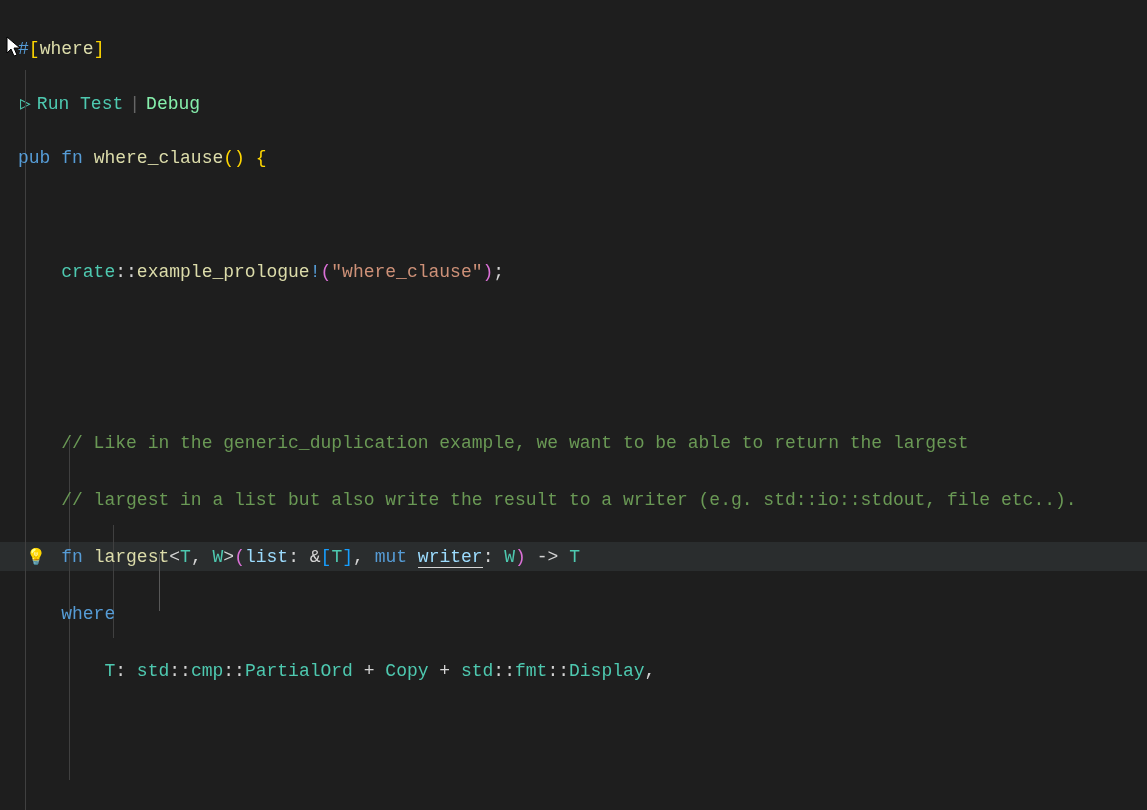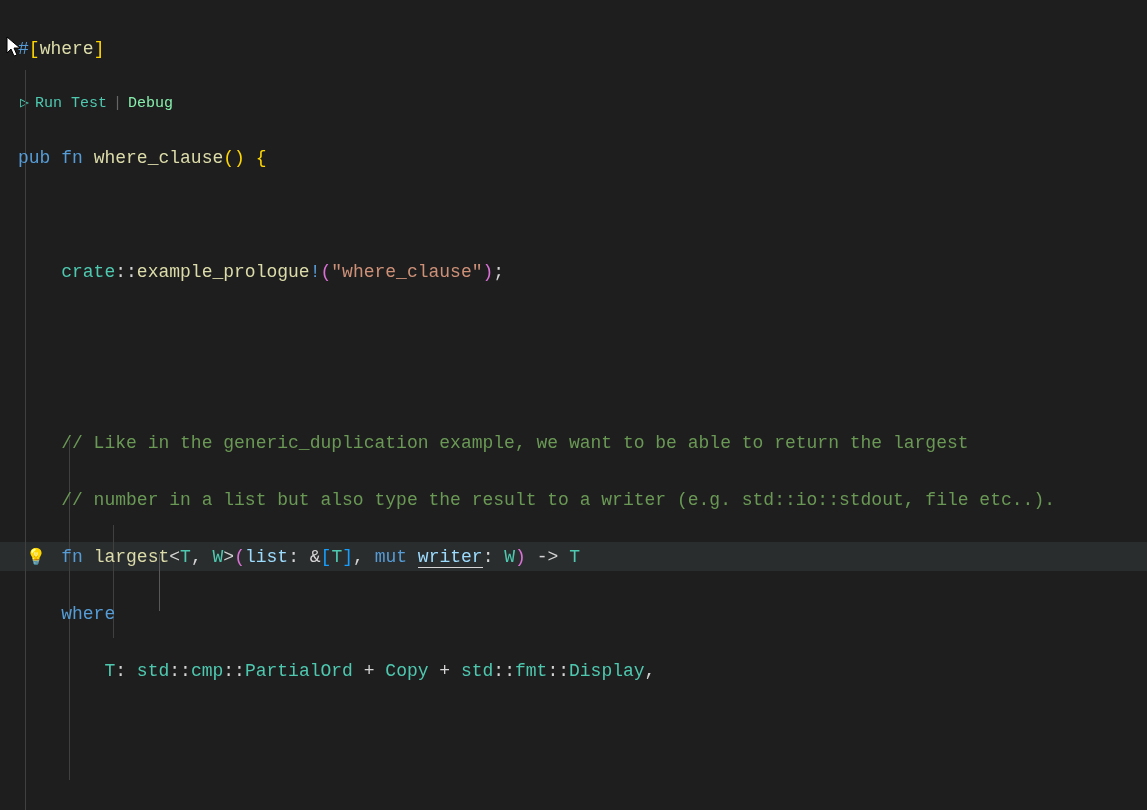--- a/index.html
+++ b/index.html
@@ -14,21 +14,21 @@
     overflow: hidden;
     position: relative;
   }
   .editor {
     padding-left: 18px;
     padding-top: 6px;
     white-space: pre;
   }
   .line { height: 28.5px; position: relative; }
   .codelens {
-    font-size: 15px;
+    font-size: 18px;
     color: #999;
     height: 24px;
     line-height: 24px;
     padding-left: 2px;
     display: flex;
     align-items: center;
     gap: 6px;
   }
   .codelens .play {
     color: #4ec9b0;
@@ -134,21 +134,21 @@
   <a class="run">Run Test</a>
   <span class="sep">|</span>
   <a>Debug</a>
 </div>
 <div class="line"><span class="k-keyword">pub</span> <span class="k-keyword">fn</span> <span class="k-fn">where_clause</span><span class="k-brace">()</span> <span class="k-brace">{</span></div>
 <div class="line"></div>
 <div class="line">    <span class="k-path">crate</span><span>::</span><span class="k-fn">example_prologue</span><span class="k-macro">!</span><span class="k-brace p">(</span><span class="k-str">"where_clause"</span><span class="k-brace p">)</span><span>;</span></div>
 <div class="line"></div>
 <div class="line"></div>
 <div class="line">    <span class="k-comment">// Like in the generic_duplication example, we want to be able to return the largest</span></div>
-<div class="line">    <span class="k-comment">// number in a list but also type the result to a writer (e.g. std::io::stdout, file etc..).</span></div>
+<div class="line">    <span class="k-comment">// largest in a list but also write the result to a writer (e.g. std::io::stdout, file etc..).</span></div>
 <div class="line">    <span class="k-keyword">fn</span> <span class="k-fn">largest</span><span class="k-op">&lt;</span><span class="k-type">T</span><span>, </span><span class="k-type">W</span><span class="k-op">&gt;</span><span class="k-brace p">(</span><span class="k-var">list</span><span>:</span> <span>&amp;</span><span class="k-brace b">[</span><span class="k-type">T</span><span class="k-brace b">]</span><span>, </span><span class="k-keyword">mut</span> <span class="k-var underline">writer</span><span>:</span> <span class="k-type">W</span><span class="k-brace p">)</span><span> -&gt; </span><span class="k-type">T</span></div>
 <div class="line">    <span class="k-keyword">where</span></div>
 <div class="line">        <span class="k-type">T</span><span>:</span> <span class="k-path">std</span><span>::</span><span class="k-path">cmp</span><span>::</span><span class="k-type">PartialOrd</span><span> + </span><span class="k-type">Copy</span><span> + </span><span class="k-path">std</span><span>::</span><span class="k-path">fmt</span><span>::</span><span class="k-type">Display</span>,</div>
 
 
 
 
 
 
 

